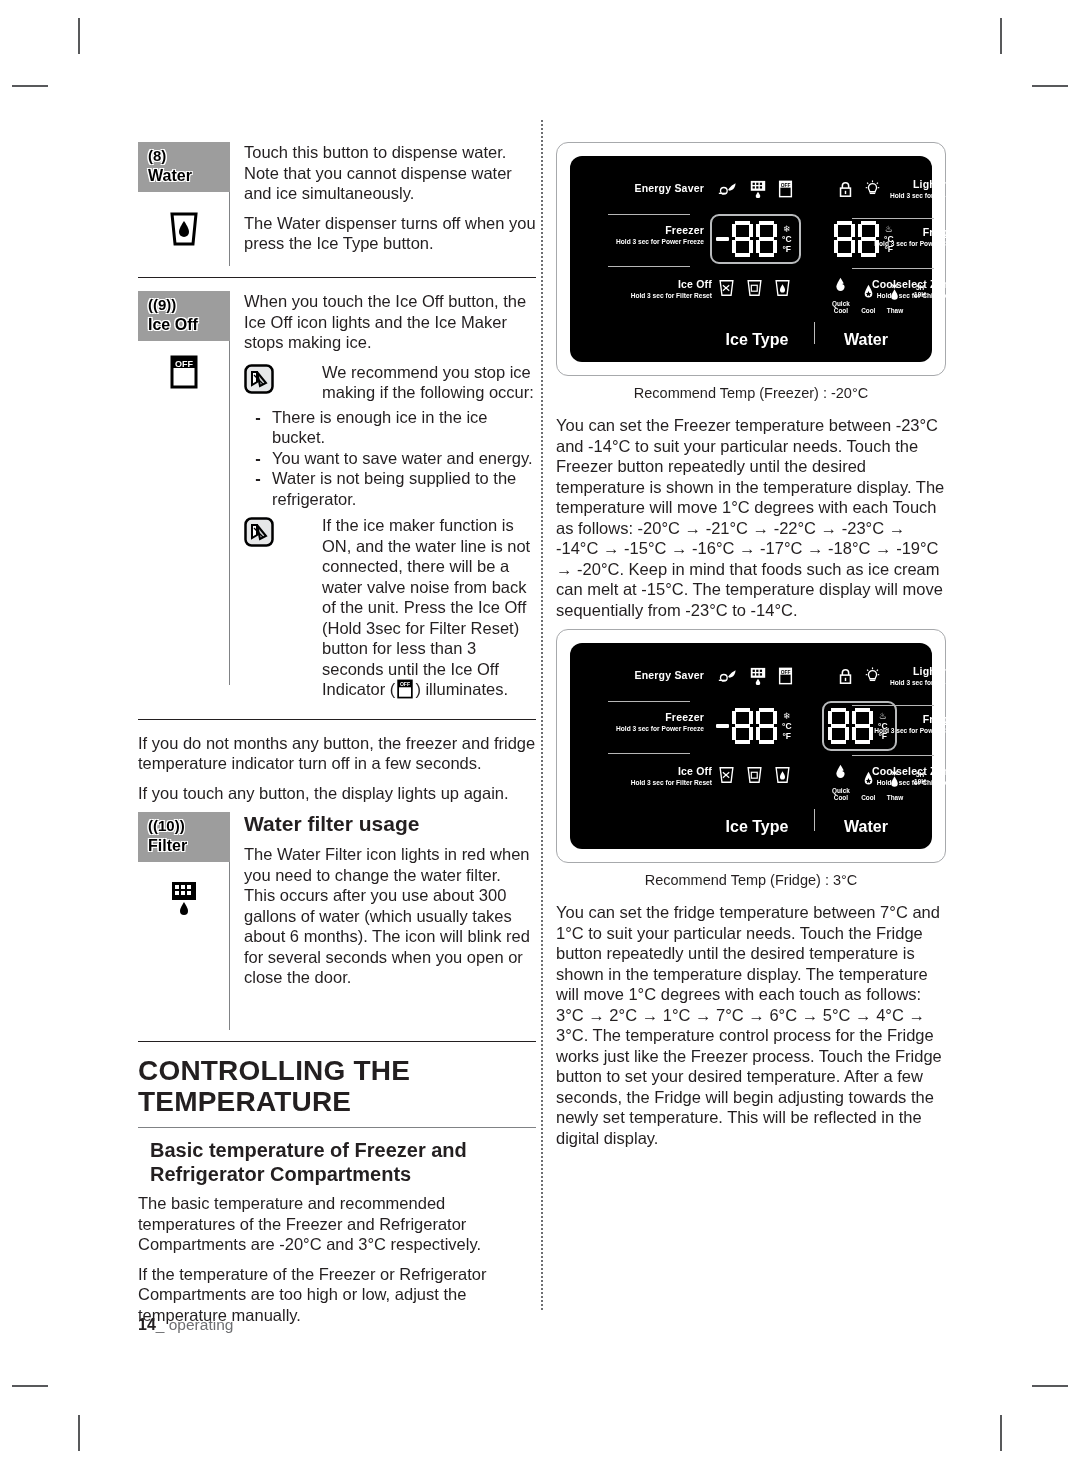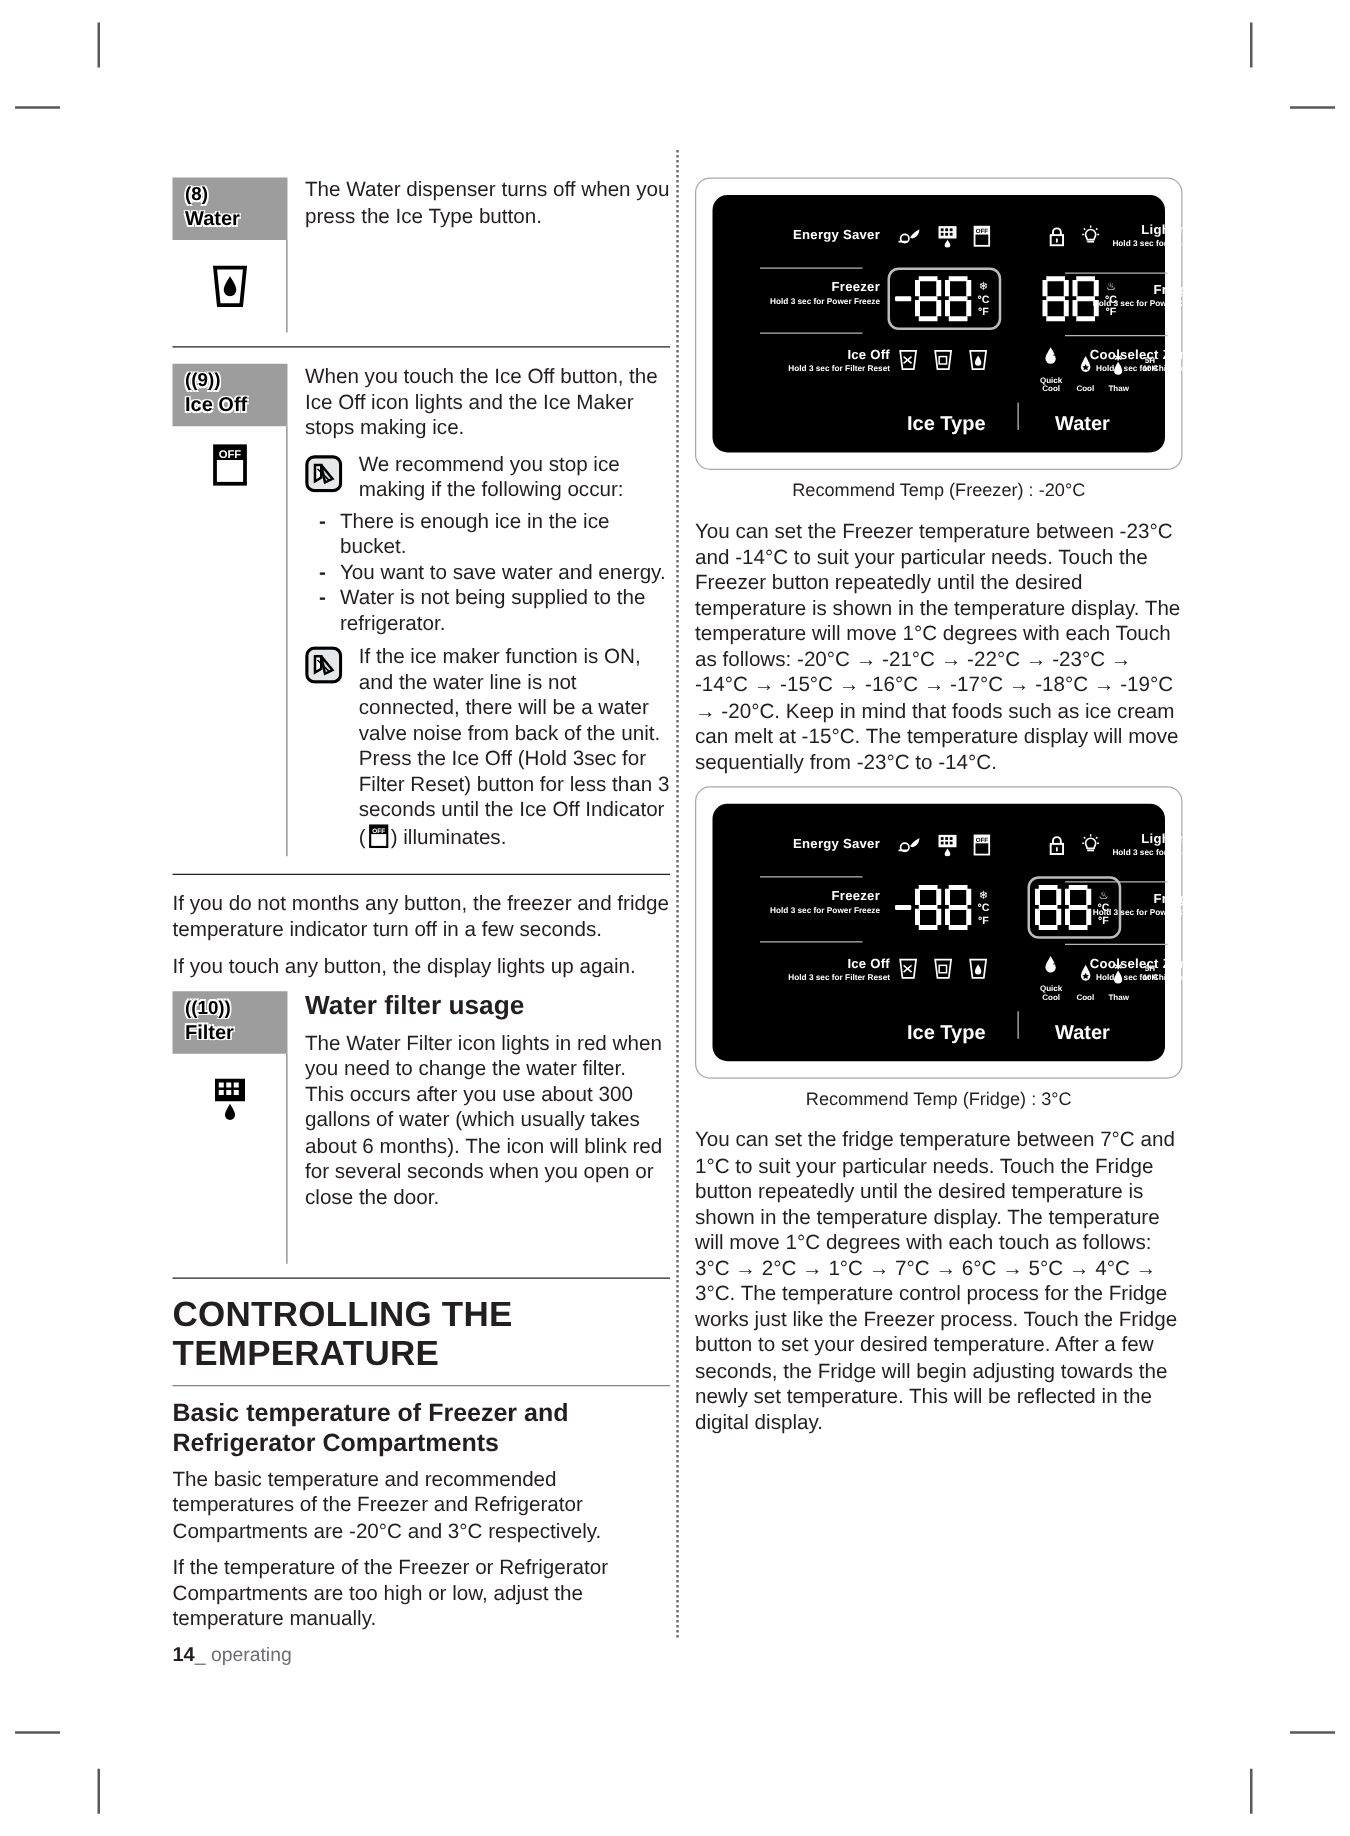--- a/index.html
+++ b/index.html
@@ -29,34 +29,34 @@
     border-right:1.5px solid #808285;}
   .tile-icon.tall{height:330px;align-items:flex-start;padding-top:14px;}
   .tile-icon.midh{height:150px;align-items:flex-start;padding-top:18px;}
   .spec .body{flex:1;padding-left:14px;}
 
   .p{font-size:16.5px;line-height:20.5px;margin:0 0 9px 0;}
   hr.rule{border:0;border-top:1.5px solid #231f20;margin:11px 0 13px 0;}
   hr.rule-thin{border:0;border-top:1.2px solid #808285;margin:10px 0 10px 0;}
 
   
-  .note{display:flex;margin:6px 0 4px 0;}
+  .note{display:flex;margin:6px 0 4px 0;gap:35px;}
   .note .nicon{flex:0 0 34px;margin-right:9px;padding-top:2px;}
   .note .ntext{font-size:16.5px;line-height:20.5px;}
   .dashlist{margin:1px 0 6px 0;}
   .dashrow{display:flex;font-size:16.5px;line-height:20.5px;}
   .dashrow .dash{flex:0 0 28px;text-align:center;font-weight:bold;}
   .dashrow .dtxt{flex:1;}
 
   .inline-off{display:inline-block;vertical-align:-4px;margin:0 2px;}
 
   
   h1.bighead{font-size:28px;line-height:31px;font-weight:bold;margin:0;
     letter-spacing:.2px;text-transform:uppercase;}
-  h2.sub{font-size:20px;line-height:24px;font-weight:bold;margin:0 0 7px 0;}
+  h2.sub{font-size:20px;line-height:24px;font-weight:bold;margin:0 0 7px 12px;}
   h2.subr{font-size:19px;line-height:23px;font-weight:bold;margin:0 0 10px 0;}
   h3.usage{font-size:21px;font-weight:bold;margin:0 0 8px 0;}
 
   
   .panel-wrap{border:1.5px solid #a7a9ac;border-radius:12px;padding:13px;background:#fff;}
   .panel{background:#000;border-radius:12px;height:206px;position:relative;color:#fff;}
   .cap{text-align:center;font-size:14.5px;margin:9px 0 0 0;color:#231f20;}
 
   .pl{position:absolute;}
   .lbl{text-align:right;font-size:10.5px;font-weight:bold;letter-spacing:.2px;line-height:12px;}
@@ -114,20 +114,21 @@
         <span class="tile-name">Water</span>
       </div>
       <div class="tile-icon">
         <svg width="32" height="38" viewBox="0 0 32 38" aria-hidden="true">
           <path d="M4 4 L28 4 L25 34 L7 34 Z" fill="none" stroke="#000" stroke-width="3"></path>
           <path d="M16 11 C12 17 11 20 11 22 a5 5 0 0 0 10 0 c0-2-1-5-5-11 z" fill="#000"></path>
         </svg>
       </div>
     </div>
     <div class="body">
+      <p class="p">Touch this button to dispense water. Note that you cannot dispense water and ice simultaneously.</p>
       <p class="p">The Water dispenser turns off when you press the Ice Type button.</p>
     </div>
   </div>
 
   <hr class="rule">
 
   <div class="spec">
     <div class="tilecol">
       <div class="tile-head">
         <span class="tile-num">((9))</span>

